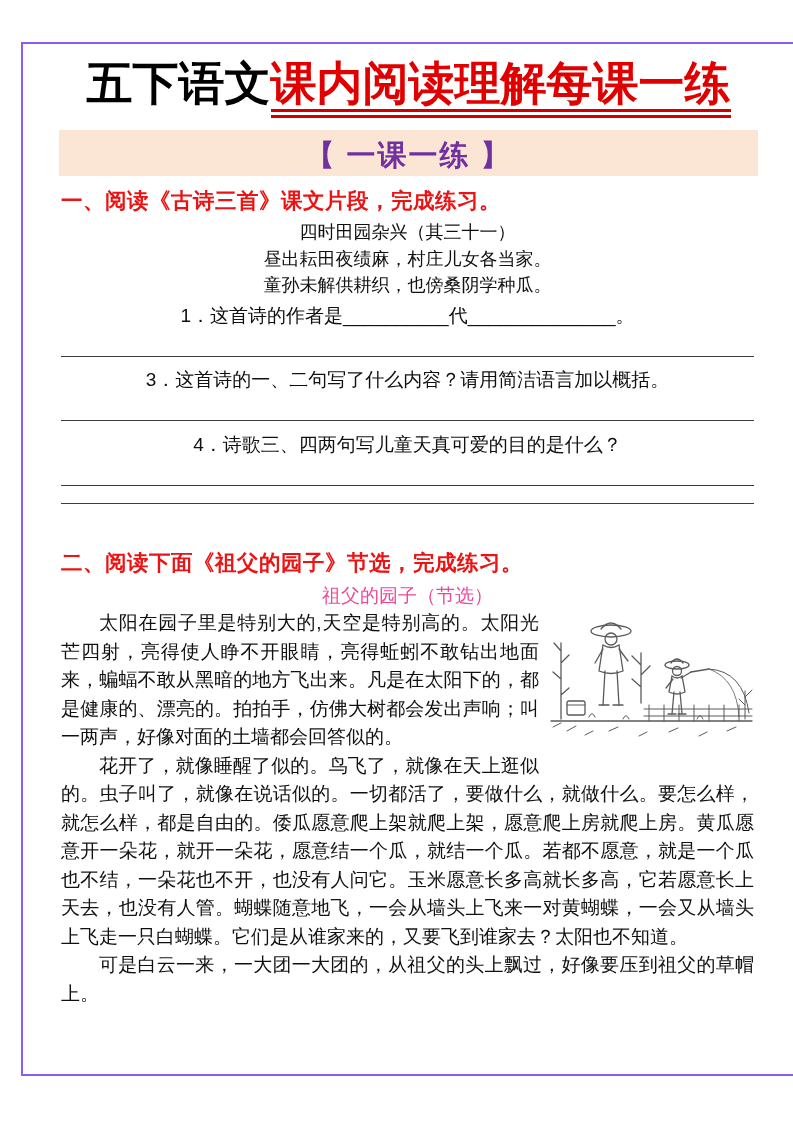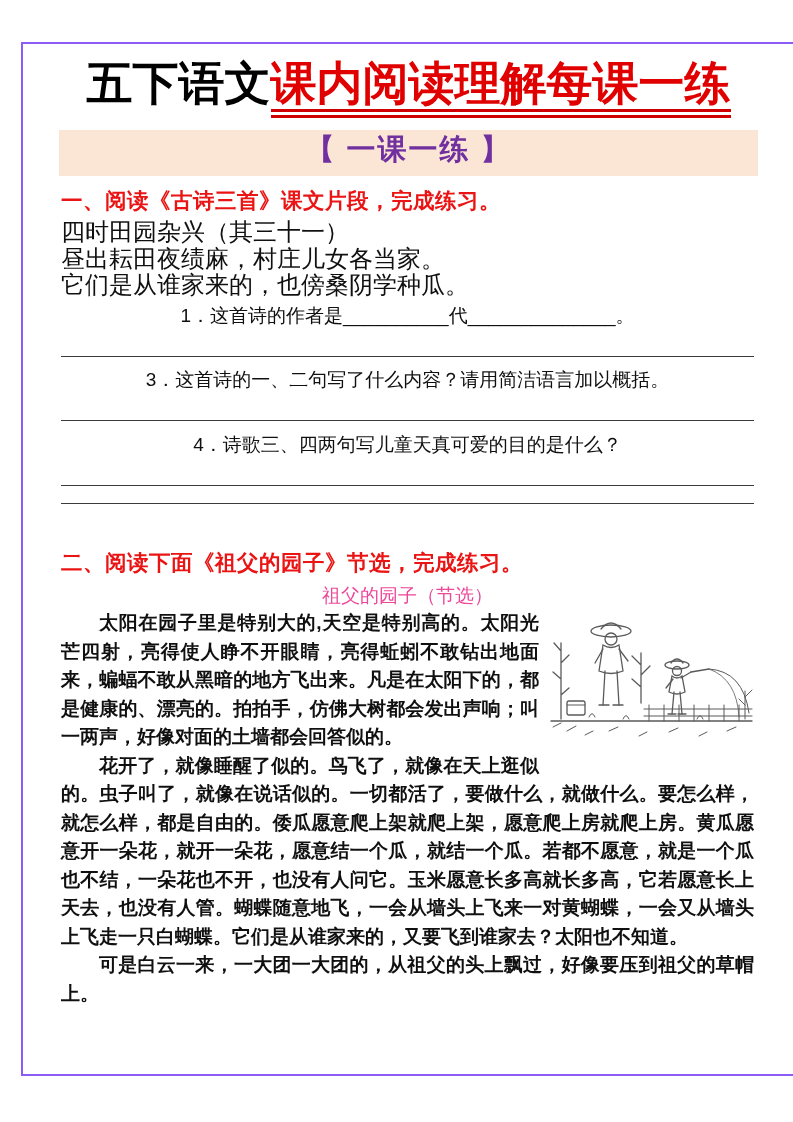--- a/index.html
+++ b/index.html
@@ -32,40 +32,41 @@
     color:#e00000;
     border-bottom:9px double #d10000;
     padding-bottom:2px;
     display:inline-block;
     line-height:1.05;
   }
   .banner{
     margin:12px 36px 0 36px;
     background:#fbe5d5;
     height:46px;
-    display:flex;align-items:flex-start;justify-content:center;
+    display:flex;align-items:flex-end;justify-content:center;
   }
   .banner-text{
     color:#7030a0;
     font-weight:bold;
     font-size:29px;
     letter-spacing:2px;
   }
   .content{
     padding:0 40px 0 38px;
   }
   .sec-heading{
     color:#ea1414;
     font-weight:bold;
     font-size:21.5px;
     margin-top:10px;
     letter-spacing:0.5px;
   }
   .poem{
-    font-size:24px;
+    text-align:center;
+    font-size:18px;
     line-height:26px;
     color:#101010;
     margin-top:4px;
   }
   .poem-title{margin-bottom:1px;}
   .q{
     font-size:19px;
     line-height:26px;
     color:#101010;
     margin-top:5px;
@@ -87,21 +88,20 @@
   }
   .passage{
     font-size:19px;
     line-height:28.5px;
     color:#101010;
     text-align:justify;
   }
   .passage p{
     margin:0;
     text-indent:2em;
-    font-weight:bold;
   }
   .illu{
     float:right;
     width:205px;
     height:136px;
     margin:4px 0 4px 10px;
   }
 </style>
 </head>
 <body>
@@ -116,21 +116,21 @@
     <span class="banner-text">【 一课一练 】</span>
   </div>
 
   <div class="content">
 
     <div class="sec-heading">一、阅读《古诗三首》课文片段，完成练习。</div>
 
     <div class="poem">
       <div class="poem-title">四时田园杂兴（其三十一）</div>
       <div>昼出耘田夜绩麻，村庄儿女各当家。</div>
-      <div>它们是从谁家来的，也傍桑阴学种瓜。</div>
+      <div>童孙未解供耕织，也傍桑阴学种瓜。</div>
     </div>
 
     <div class="q">1．这首诗的作者是__________代______________。</div>
     <div class="answer-line"></div>
     <div class="q" style="margin-top:10px">3．这首诗的一、二句写了什么内容？请用简洁语言加以概括。</div>
     <div class="answer-line"></div>
     <div class="q" style="margin-top:11px">4．诗歌三、四两句写儿童天真可爱的目的是什么？</div>
     <div class="answer-line"></div>
     <div class="answer-line tight"></div>
 

